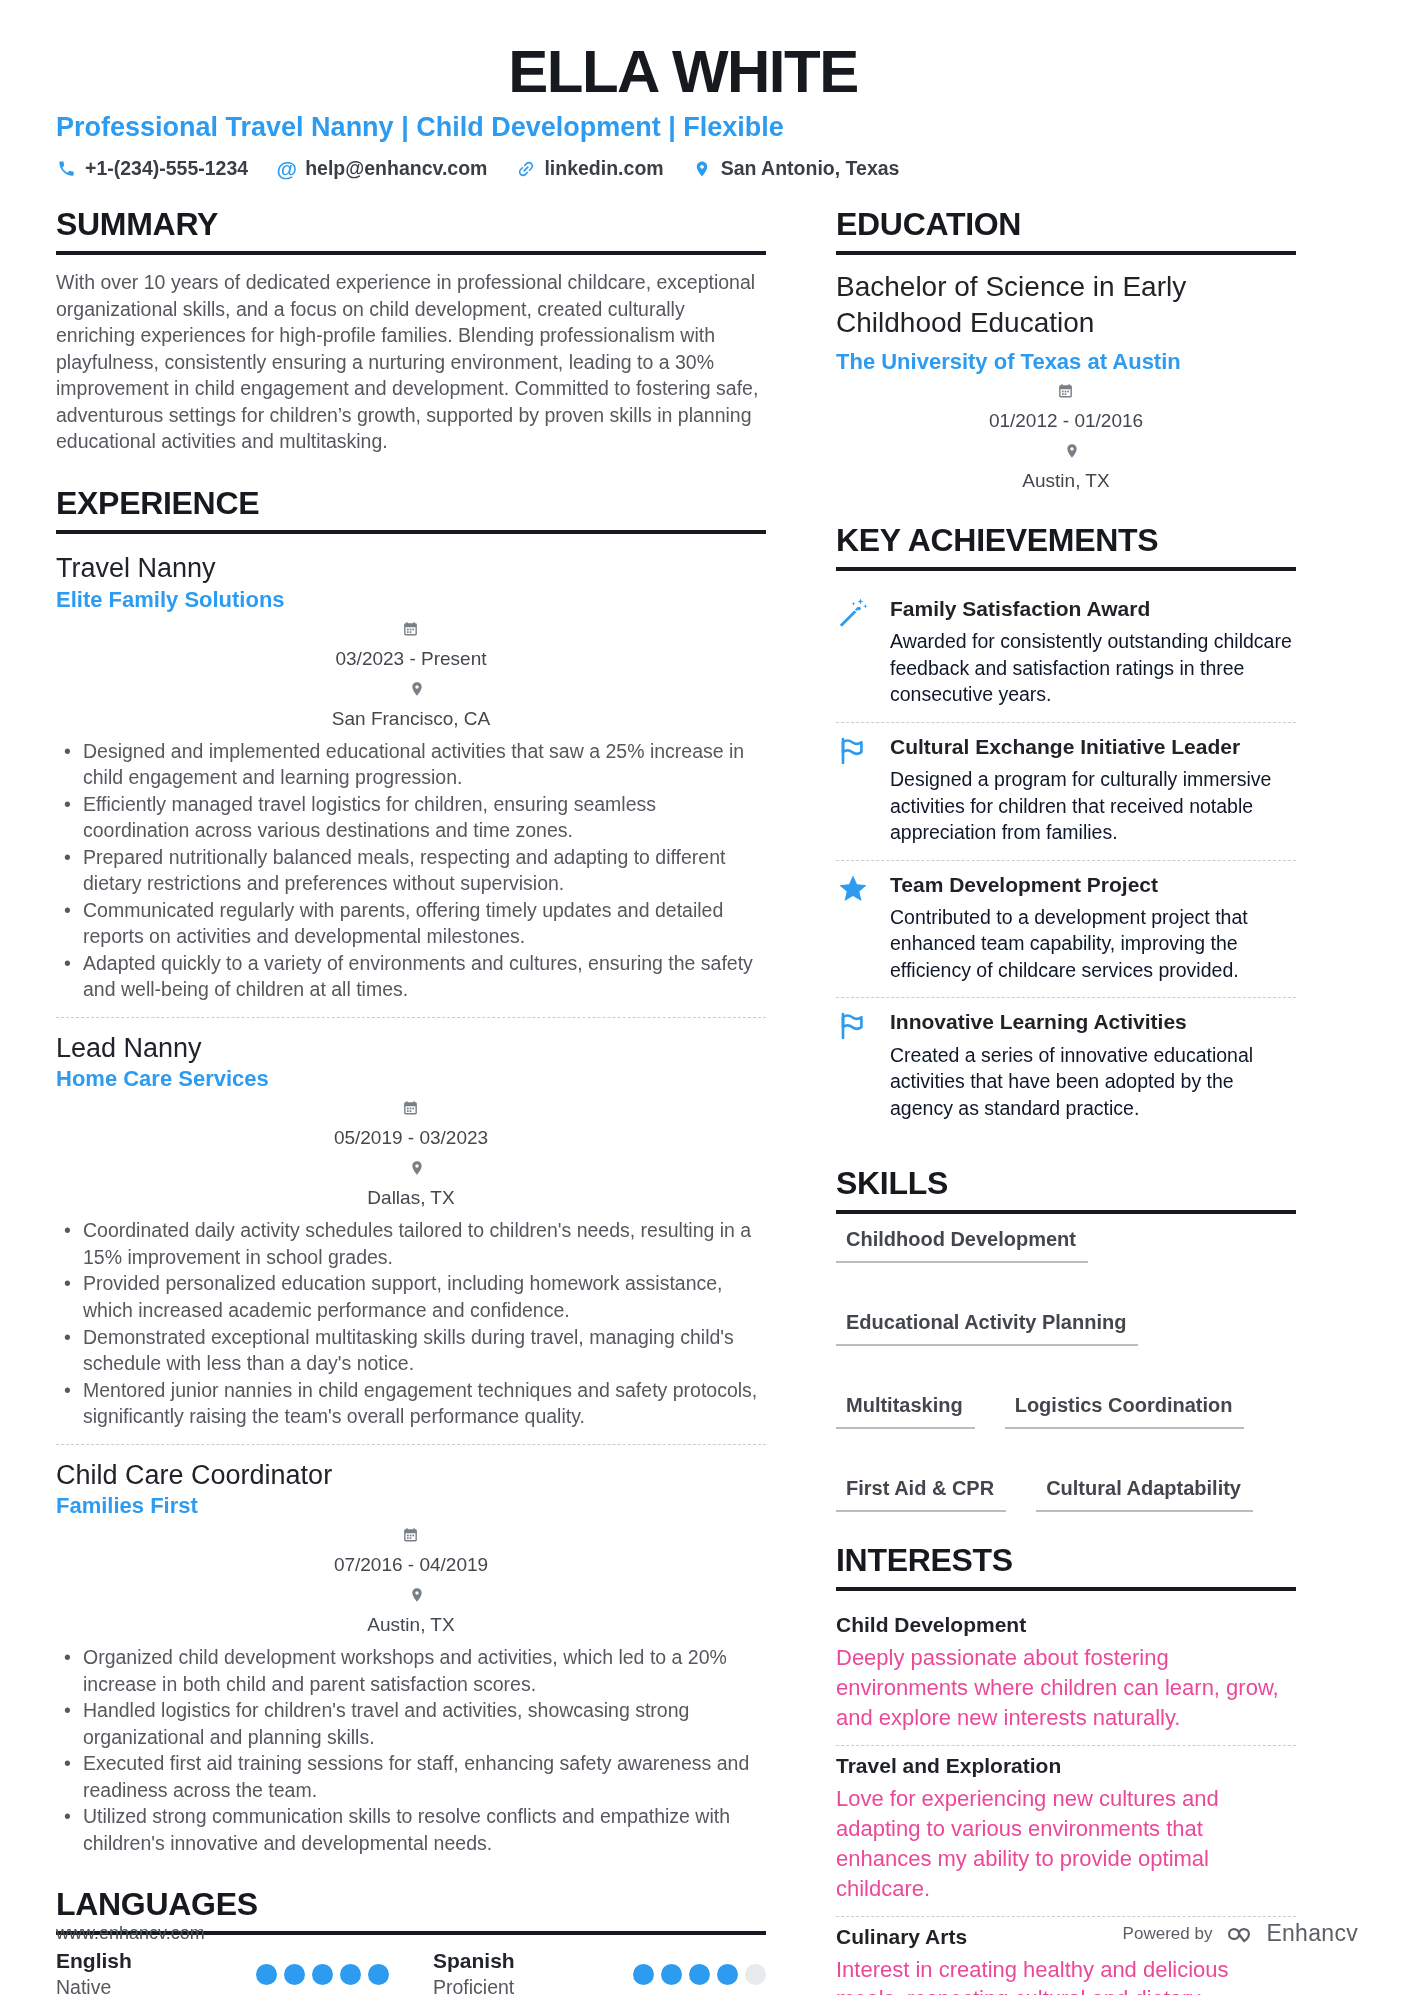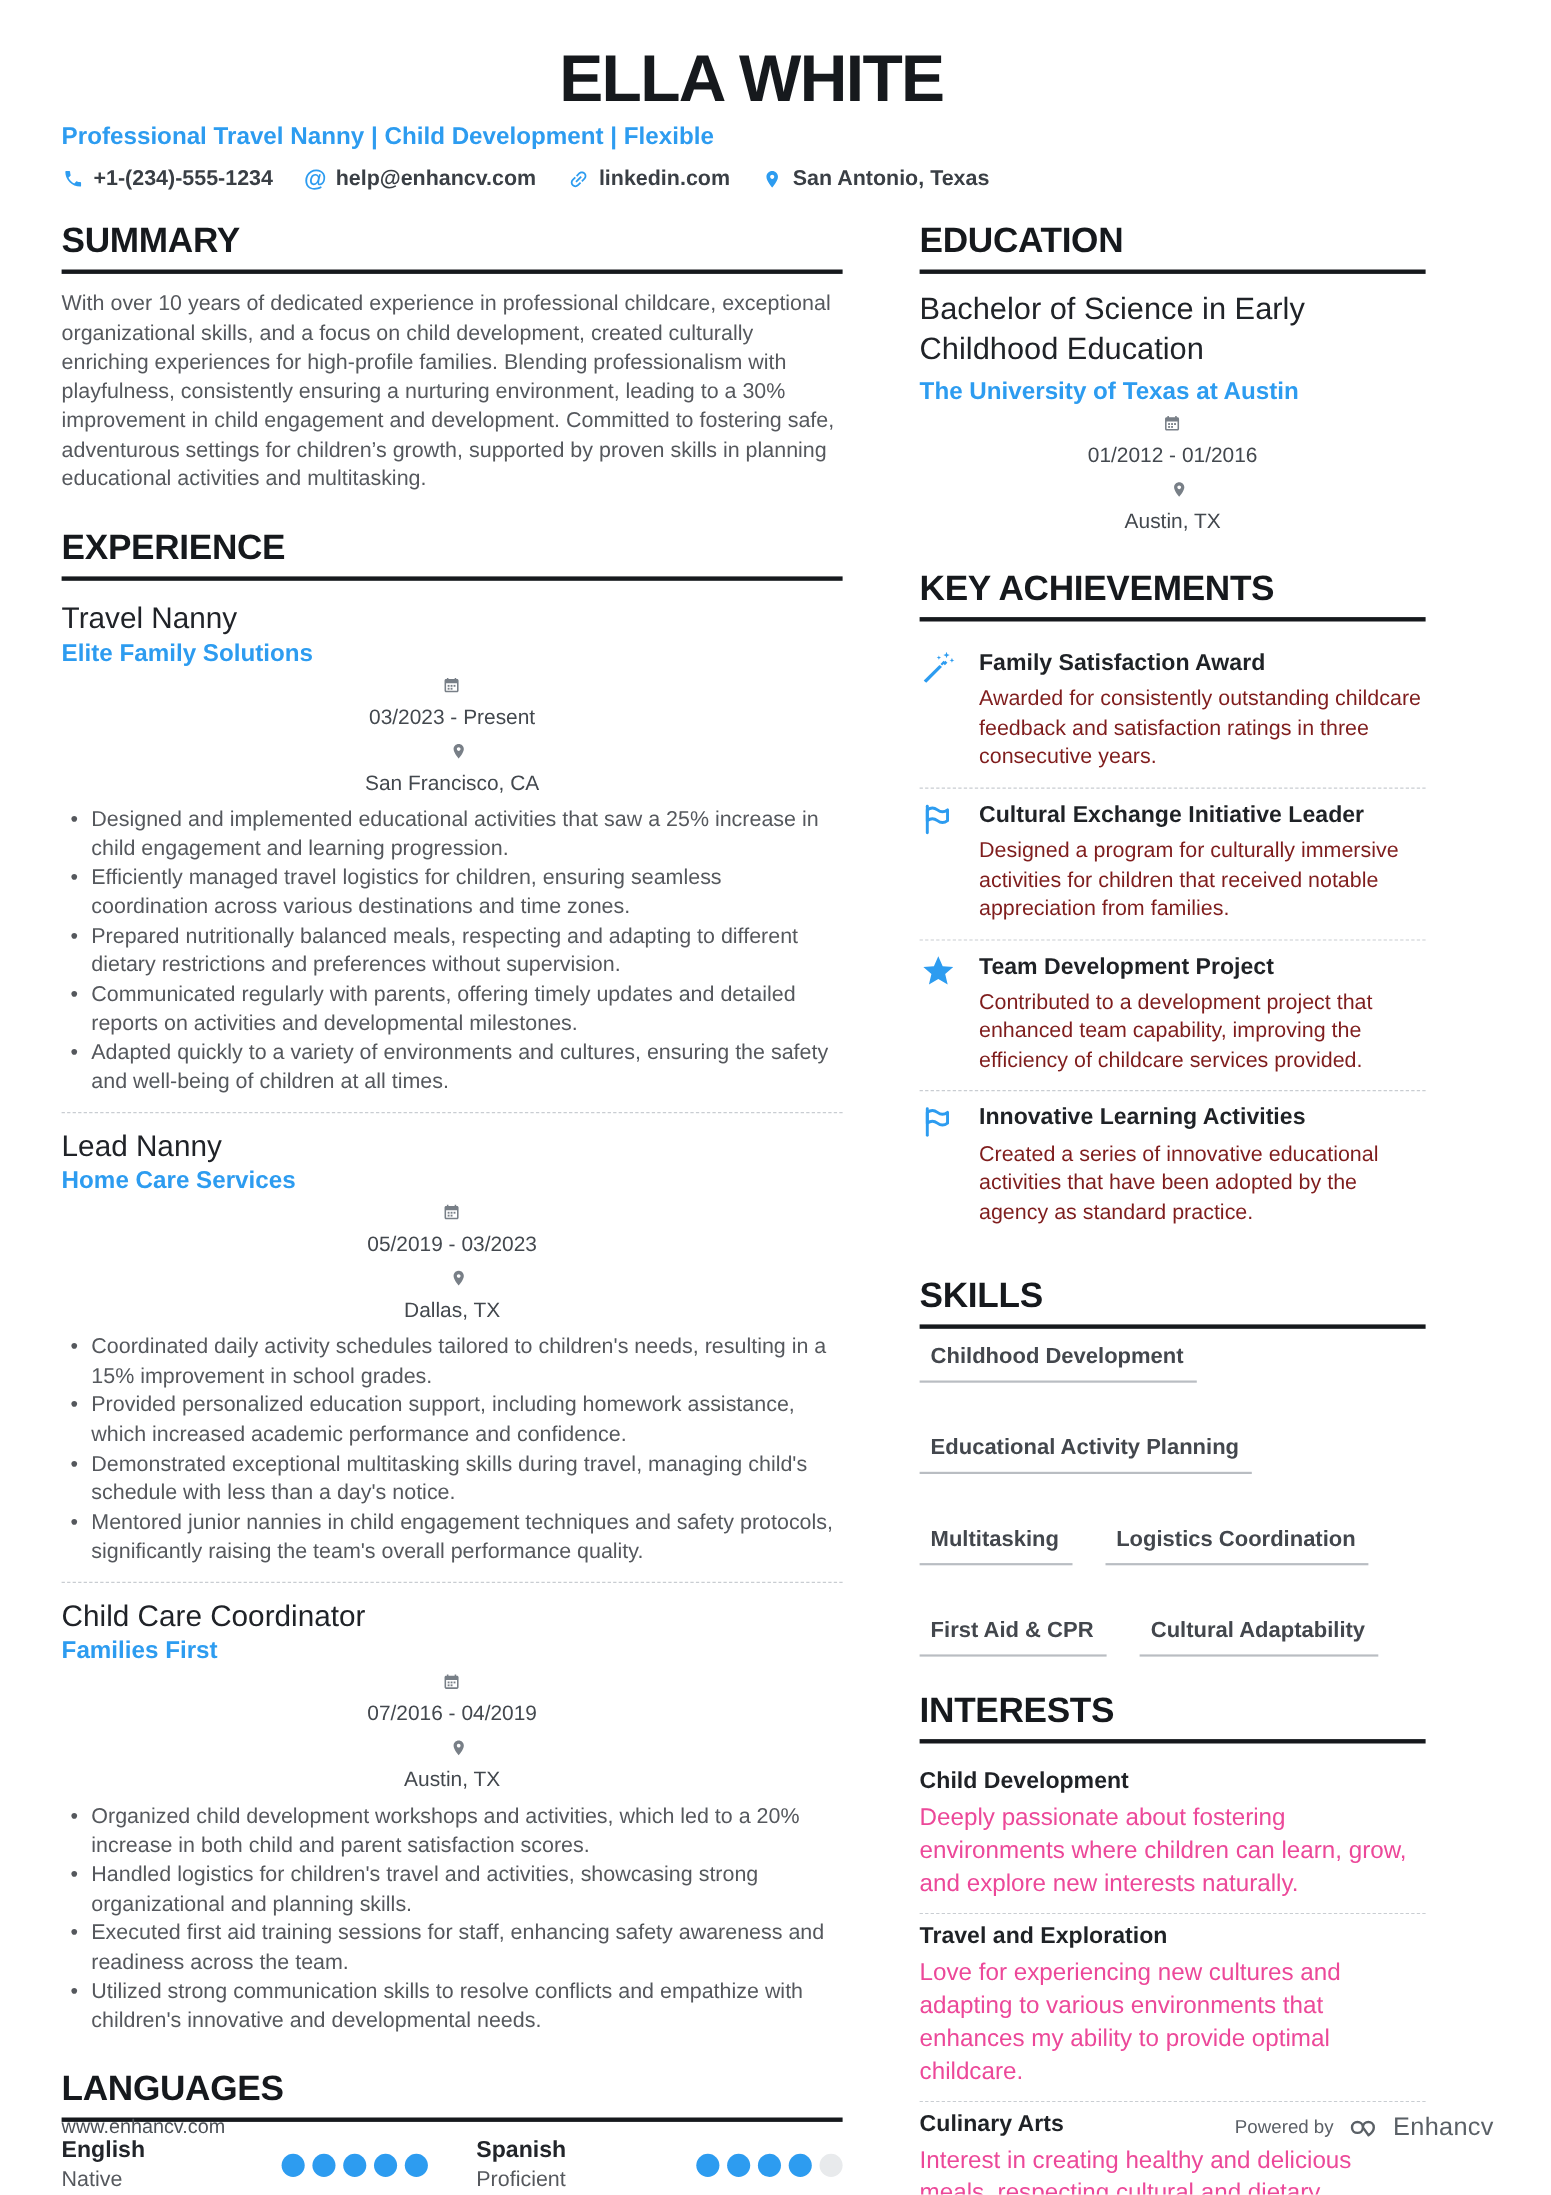--- a/index.html
+++ b/index.html
@@ -6,21 +6,21 @@
   html,body { width:1410px; }
   body {
     width:1410px; height:1995px; position:relative; overflow:hidden;
     background:#ffffff; color:#1b1e21;
     font-family:"Liberation Sans","DejaVu Sans",sans-serif;
   }
   .page { padding:40px 100px 0 56px; }
 
   
   .name { font-size:60px; font-weight:700; letter-spacing:-1.5px; color:#16191d; line-height:1.08;text-align:center; }
-  .headline { font-size:22px; font-weight:700; color:#2d9cf0; margin-top:6px; line-height:1.2; }
+  .headline { font-size:27px; font-weight:700; color:#2d9cf0; margin-top:6px; line-height:1.2; }
   .contact-row { display:flex; align-items:center; gap:28px; margin-top:14px; }
   .contact-item { display:flex; align-items:center; gap:8px; font-size:19.5px; font-weight:700; color:#3a3f45; }
   .contact-item .cicon { display:inline-flex; width:21px; height:21px; align-items:center; justify-content:center; }
   .at-glyph { color:#2d9cf0; font-size:21px; font-weight:700; }
 
   
   .columns { display:flex; gap:70px; margin-top:26px; }
   .col-left  { width:710px; flex:0 0 710px; }
   .col-right { width:460px; flex:0 0 460px; }
 
@@ -63,21 +63,21 @@
 
   
   .edu-degree { font-size:28px; font-weight:400; color:#202328; line-height:1.28; }
   .edu-school { font-size:22px; font-weight:700; color:#2d9cf0; margin-top:8px; }
 
   
   .ach-item { display:flex; gap:20px; padding:10px 0 14px 0; }
   .ach-item + .ach-item { border-top:1.5px dashed #c9cdd2; }
   .ach-icon { flex:0 0 34px; width:34px; height:34px; display:flex; align-items:flex-start; justify-content:center; padding-top:2px; }
   .ach-title { font-size:21px; font-weight:700; color:#1f2226; line-height:1.3; }
-  .ach-text { font-size:19.5px; color:#7f1d1d; line-height:1.36; margin-top:6px; }
+  .ach-text { font-size:19.5px; color:#0f172a; line-height:1.36; margin-top:6px; }
 
   .int-item { padding:8px 0 12px 0; }
   .int-item + .int-item { border-top:1.5px dashed #c9cdd2; }
   .int-title { font-size:21px; font-weight:700; color:#1f2226; }
   .int-text { font-size:22px; color:#ec4899; line-height:1.36; margin-top:6px; }
 
   
   .skills-wrap { display:flex; flex-wrap:wrap; column-gap:30px; row-gap:24px; margin-top:6px; }
   .skill-chip { font-size:20px; font-weight:700; color:#43474d;
                 padding:0 12px 10px 10px; border-bottom:2px solid #b9bdc2; }

